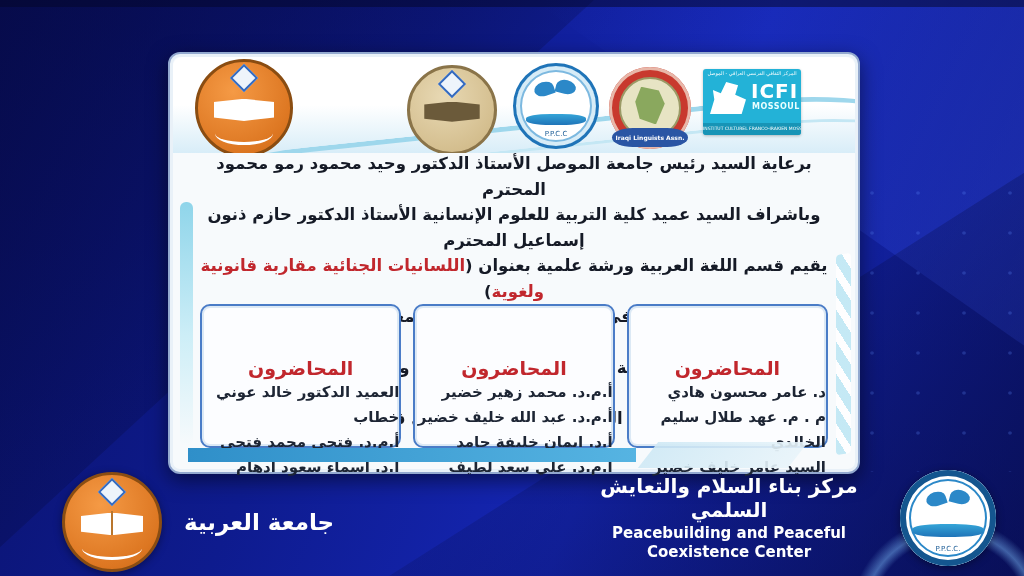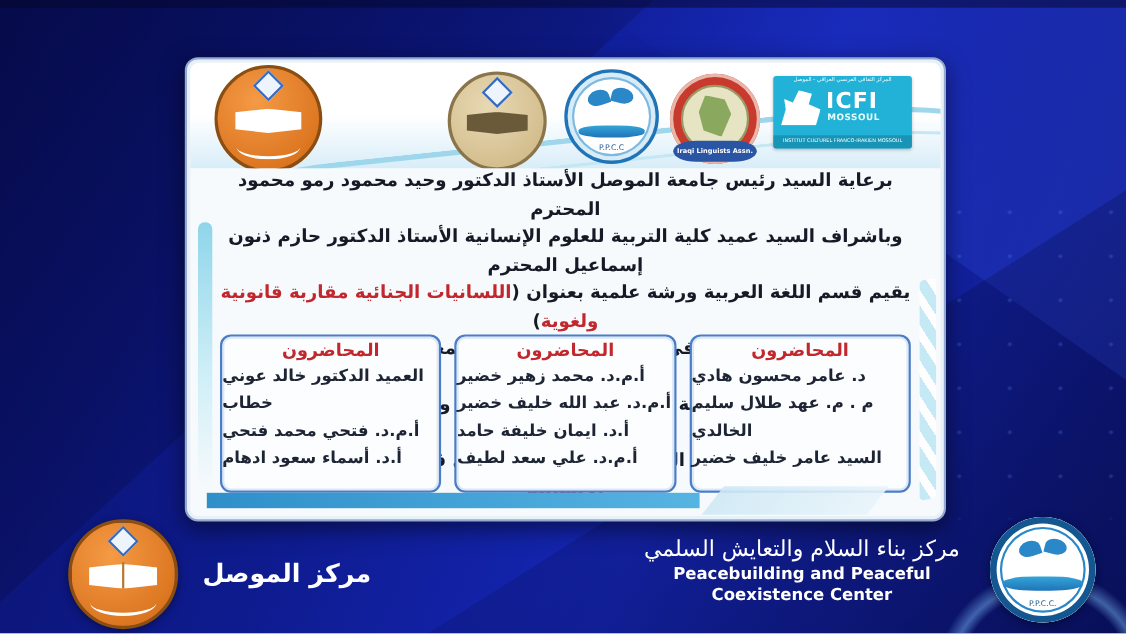--- a/index.html
+++ b/index.html
@@ -57,52 +57,52 @@
   .diamond{position:absolute;left:50%;top:7%;width:16px;height:16px;transform:translateX(-50%) rotate(45deg);
     background:#eef4fb;border:2px solid #356bbf;}
   .arc-line{position:absolute;left:18%;bottom:10%;width:64%;height:22%;border-bottom:3px solid #fff;border-radius:50%;}
   .dove{position:absolute;width:20px;height:14px;background:#2b88c8;border-radius:60% 60% 0 60%;transform:rotate(-18deg);}
   .dove.d1{left:18px;top:16px;}
   .dove.d2{left:40px;top:14px;transform:rotate(14deg) scaleX(-1);}
   .wave-band{position:absolute;left:12%;right:12%;top:60%;height:14%;border-radius:40%;
     background:linear-gradient(180deg,#35a5d8,#1f74b8);}
   .ppcc-acr{position:absolute;bottom:10%;width:100%;text-align:center;font-size:7px;font-weight:400;color:#1a5b95;}
 
-  .icfi{position:absolute;left:530px;top:12px;width:126px;height:66px;background:#23b2d7;border-radius:3px;
+  .icfi{position:absolute;left:530px;top:12px;width:98px;height:66px;background:#23b2d7;border-radius:3px;
     color:#fff;overflow:hidden;box-shadow:0 1px 3px rgba(0,0,0,.25);}
   .icfi-top{font-size:5px;text-align:center;line-height:8px;opacity:.95;white-space:nowrap;}
   .lamassu{position:absolute;left:7px;top:13px;width:36px;height:32px;background:#fff;
     clip-path:polygon(0 100%,12% 55%,8% 25%,30% 35%,45% 0,78% 10%,70% 40%,100% 55%,88% 100%);}
   .icfi-title{position:absolute;left:48px;top:10px;font-weight:800;font-size:20px;letter-spacing:1px;}
   .icfi-sub{position:absolute;left:49px;top:33px;font-size:8px;font-weight:700;color:#eaffff;letter-spacing:.5px;}
   .icfi-band{position:absolute;left:0;right:0;bottom:0;height:12px;background:#1794b6;
     font-size:4.5px;text-align:center;line-height:12px;white-space:nowrap;}
 
   
   .card-body{position:absolute;left:26px;right:26px;top:97px;direction:rtl;text-align:center;
     font-weight:700;color:#151a26;font-size:16.5px;line-height:25.5px;}
   .red{color:#c1272d;}
 
   
   .boxes{position:absolute;left:30px;right:30px;top:250px;height:144px;display:flex;direction:rtl;gap:12px;}
   .box{flex:1;border:2.5px solid #4a7cc7;border-radius:10px;background:#fcfdff;
     box-shadow:inset 0 0 0 2px #dce9f5;padding-top:3px;}
-  .box-title{color:#c1272d;font-weight:700;font-size:16px;text-align:center;direction:rtl;}
-  .box-names{list-style:none;margin:1px 0 0;padding:0;text-align:left;direction:rtl;
+  .box-title{color:#c1272d;font-weight:700;font-size:19px;text-align:center;direction:rtl;margin-top:48px;}
+  .box-names{list-style:none;margin:1px 0 0;padding:0;text-align:right;direction:rtl;
     font-size:15px;font-weight:600;color:#1d2534;line-height:25px;}
 
   
   .footer-left{position:absolute;left:62px;top:472px;display:flex;align-items:center;gap:22px;color:#fff;}
   .footer-logo{position:relative;width:94px;height:94px;border-radius:50%;border:3px solid #8a4d12;flex:0 0 auto;
     background:radial-gradient(circle at 38% 32%,#f59a45,#dd7722 70%,#c96716);box-shadow:0 2px 8px rgba(0,0,0,.4);}
   .fl-ar{font-size:23px;font-weight:700;direction:rtl;}
   .fl-en{font-size:15px;font-weight:600;margin-top:2px;}
   .footer-right{position:absolute;right:28px;top:470px;display:flex;align-items:center;gap:16px;color:#fff;}
   .fr-text{width:310px;text-align:center;}
-  .fr-ar{font-size:20px;font-weight:400;direction:rtl;}
+  .fr-ar{font-size:20px;font-weight:700;direction:rtl;}
   .fr-en{font-size:15px;font-weight:600;margin-top:2px;line-height:19px;}
   .ppcc-big{position:relative;width:96px;height:96px;border-radius:50%;background:#fff;flex:0 0 auto;
     box-shadow:inset 0 0 0 6px #14568f,inset 0 0 0 9px #ffffff,inset 0 0 0 11px #2b88c8,0 2px 8px rgba(0,0,0,.4);}
   .ppcc-big .dove.d1{left:26px;top:22px;}
   .ppcc-big .dove.d2{left:50px;top:20px;}
   .ppcc-big .wave-band{top:56%;}
   .ppcc-big .ppcc-acr{bottom:14%;}
 </style>
 </head>
 <body>
@@ -211,21 +211,21 @@
   </div>
 
   <div class="footer-left">
     <div class="footer-logo">
       <span class="diamond"></span>
       <span class="book"></span>
       <span class="book-spine"></span>
       <span class="arc-line"></span>
     </div>
     <div>
-      <div class="fl-ar" lang="ar">مركز الموصل</div>
+      <div class="fl-ar" lang="ar">جامعة العربية</div>
     </div>
   </div>
 
   <div class="footer-right">
     <div class="fr-text">
       <div class="fr-ar" lang="ar">مركز بناء السلام والتعايش السلمي</div>
       <div class="fr-en">Peacebuilding and Peaceful Coexistence Center</div>
     </div>
     <div class="ppcc-big">
       <span class="dove d1"></span>

